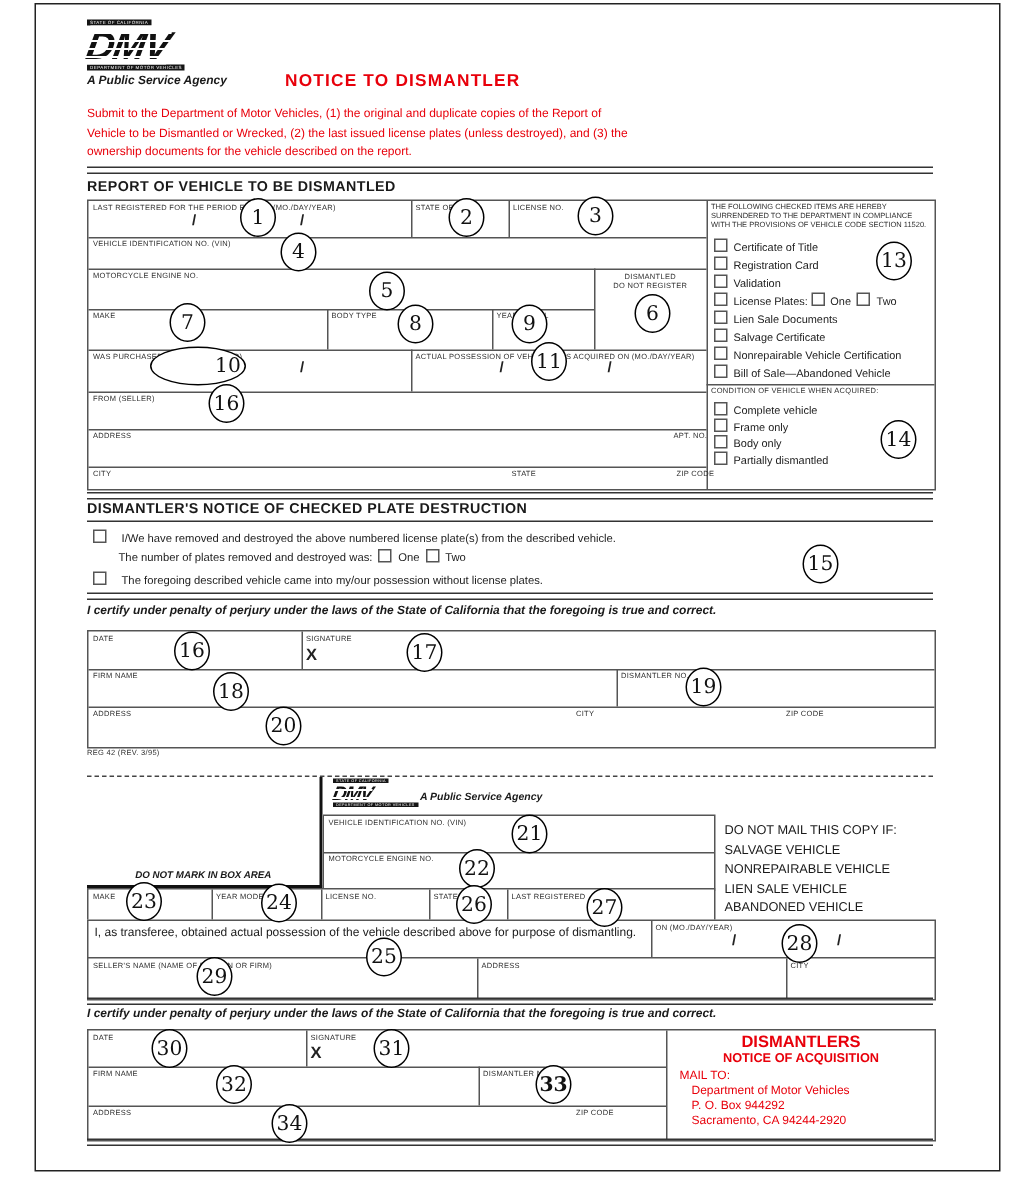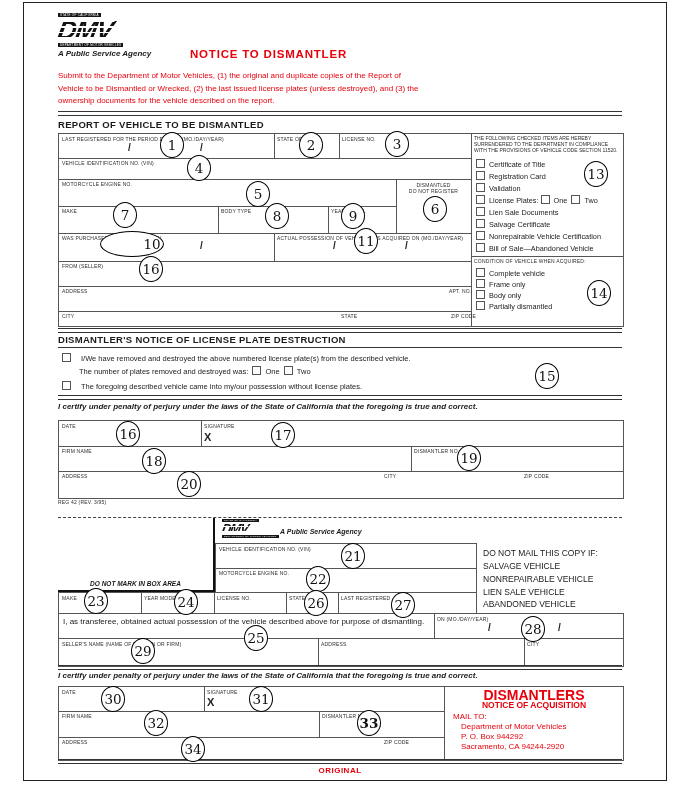--- a/index.html
+++ b/index.html
@@ -111,21 +111,21 @@
   <div class="ckrow" style="left:476px;top:301px;"><span class="ck"></span><span>Partially dismantled</span></div>
 
   <span class="slash" style="left:128px;top:142px;">/</span>
   <span class="slash" style="left:200px;top:142px;">/</span>
   <span class="slash" style="left:128px;top:240px;">/</span>
   <span class="slash" style="left:200px;top:240px;">/</span>
   <span class="slash" style="left:333px;top:240px;">/</span>
   <span class="slash" style="left:405px;top:240px;">/</span>
 
   <div class="dbl" style="left:58px;top:328px;width:564px;"></div>
-  <div class="sect" style="left:58px;top:334px;">DISMANTLER'S NOTICE OF LICENSE PLATE DESTRUCTION</div>
+  <div class="sect" style="left:58px;top:334px;">DISMANTLER'S NOTICE OF CHECKED PLATE DESTRUCTION</div>
   <div class="hl" style="left:58px;top:347px;width:564px;background:#333;"></div>
   <div class="ckrow" style="left:62px;top:353px;font-size:7.5px;"><span class="ck"></span><span style="margin-left:6px;">I/We have removed and destroyed the above numbered license plate(s) from the described vehicle.</span></div>
   <div class="ckrow" style="left:79px;top:366px;font-size:7.5px;"><span>The number of plates removed and destroyed was:</span>&nbsp;&nbsp;<span class="ck"></span><span>One</span>&nbsp;&nbsp;<span class="ck"></span><span>Two</span></div>
   <div class="ckrow" style="left:62px;top:381px;font-size:7.5px;"><span class="ck"></span><span style="margin-left:6px;">The foregoing described vehicle came into my/our possession without license plates.</span></div>
   <div class="dbl" style="left:58px;top:395px;width:564px;"></div>
   <div class="cert" style="left:58px;top:402px;">I certify under penalty of perjury under the laws of the State of California that the foregoing is true and correct.</div>
 
   <div class="box" style="left:58px;top:420px;width:564px;height:77px;">
     <div class="hl" style="left:0;top:25px;width:564px;"></div>
     <div class="hl" style="left:0;top:50px;width:564px;"></div>
@@ -206,31 +206,30 @@
     <div class="vl" style="left:260px;top:24px;height:26px;"></div>
     <span class="lb" style="left:3px;top:2px;">DATE</span>
     <span class="lb" style="left:148px;top:2px;">SIGNATURE</span>
     <span class="lb" style="left:3px;top:26px;">FIRM NAME</span>
     <span class="lb" style="left:263px;top:26px;">DISMANTLER NO.</span>
     <span class="lb" style="left:3px;top:52px;">ADDRESS</span>
     <span class="lb" style="left:325px;top:52px;">ZIP CODE</span>
     <span class="xmark" style="left:148px;top:9px;">X</span>
 
     <div class="ab red" style="left:386px;top:3px;width:178px;">
-      <div style="text-align:center;font-size:14px;font-weight:bold;line-height:10px;">DISMANTLERS</div>
+      <div style="text-align:center;font-size:11px;font-weight:bold;line-height:10px;">DISMANTLERS</div>
       <div style="text-align:center;font-size:8.5px;font-weight:bold;line-height:10px;">NOTICE OF ACQUISITION</div>
       <div style="font-size:8px;line-height:10px;margin:2px 0 0 8px;">MAIL TO:</div>
       <div style="font-size:8px;line-height:10px;margin-left:16px;">Department of Motor Vehicles</div>
       <div style="font-size:8px;line-height:10px;margin-left:16px;">P. O. Box 944292</div>
       <div style="font-size:8px;line-height:10px;margin-left:16px;">Sacramento, CA 94244-2920</div>
     </div>
   </div>
 
   <div class="dbl" style="left:58px;top:759px;width:564px;"></div>
-  <div class="ab red" style="left:58px;top:766px;width:564px;text-align:center;font-size:8px;font-weight:bold;letter-spacing:.5px;">ORIGINAL</div>
 
   <div class="circle" style="left:160px;top:132px;">1</div>
   <div class="circle" style="left:299px;top:132px;">2</div>
   <div class="circle" style="left:385px;top:131px;">3</div>
   <div class="circle" style="left:187px;top:155px;">4</div>
   <div class="circle" style="left:246px;top:181px;">5</div>
   <div class="circle" style="left:423px;top:196px;">6</div>
   <div class="circle" style="left:113px;top:202px;">7</div>
   <div class="circle" style="left:265px;top:203px;">8</div>
   <div class="circle" style="left:341px;top:203px;">9</div>

